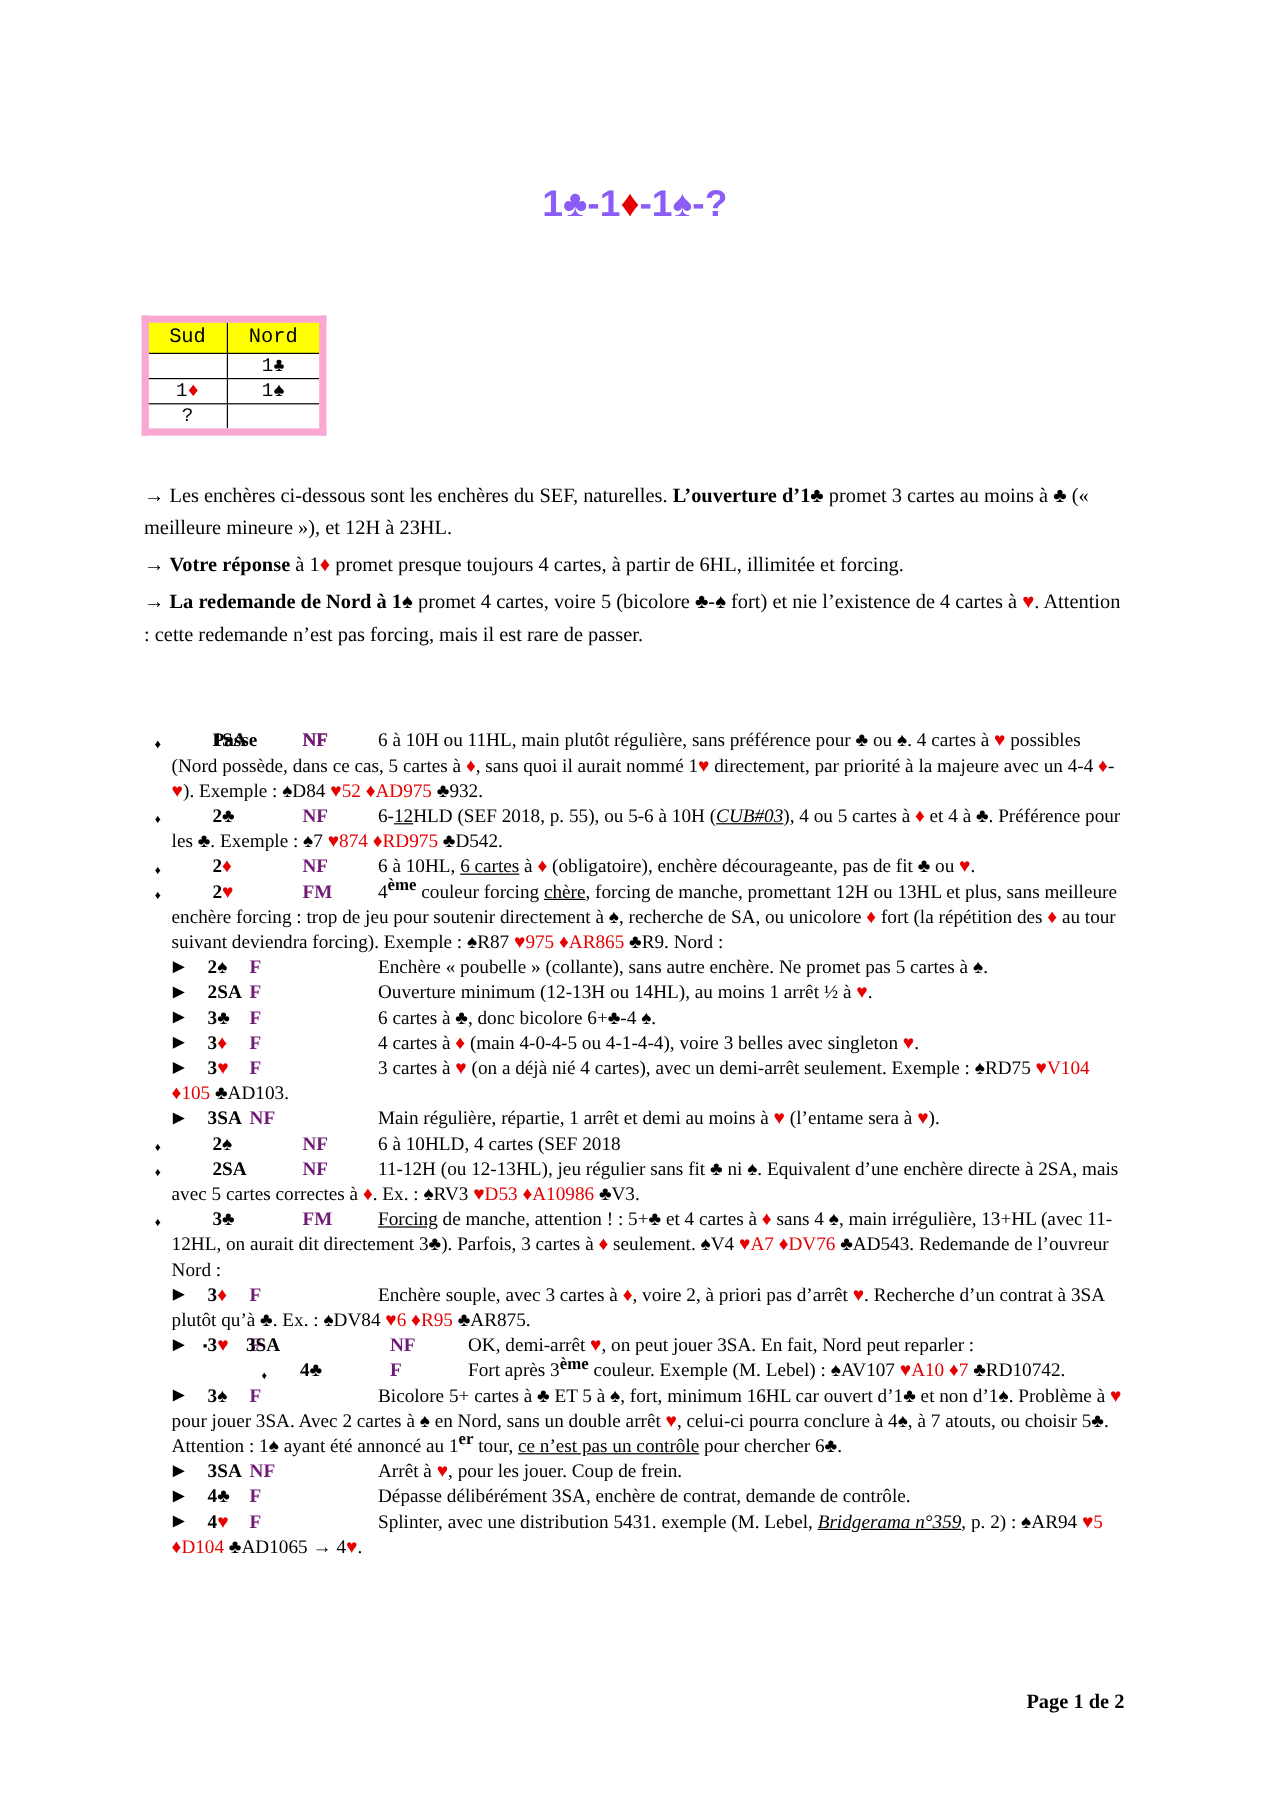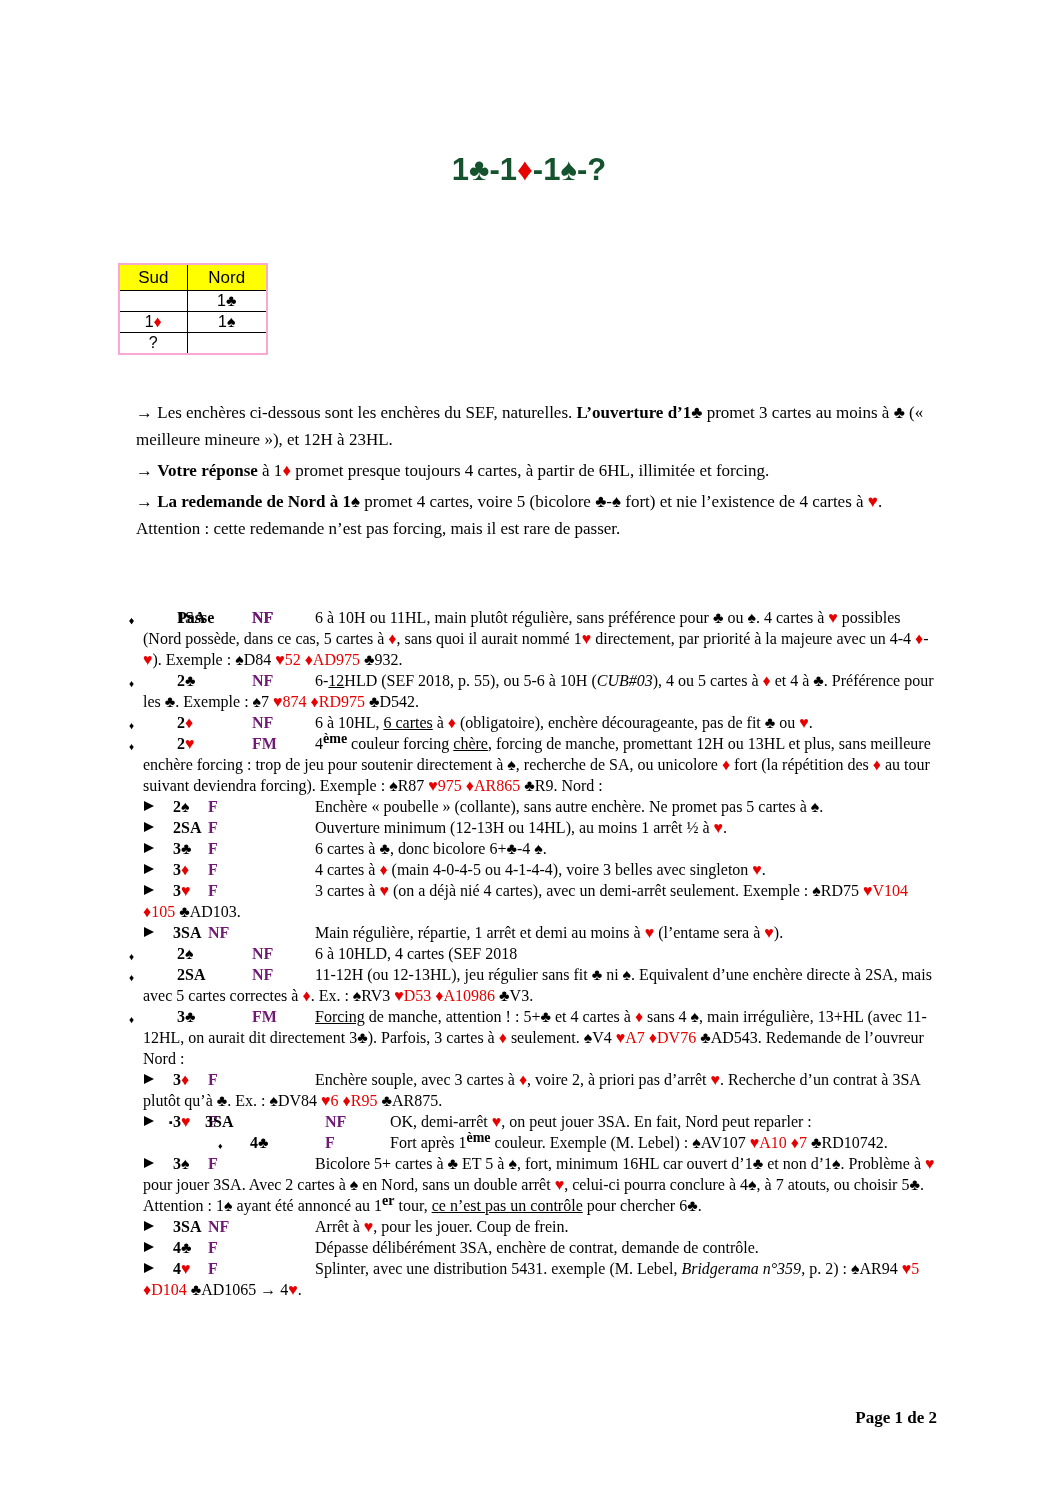--- a/index.html
+++ b/index.html
@@ -1,30 +1,30 @@
 <!DOCTYPE html>
 <html><head>
 <meta charset="utf-8">
 <style>
   html,body{margin:0;padding:0;background:#fff;}
   .page{position:relative;width:1058px;height:1497px;background:#fff;overflow:hidden;
         font-family:"Liberation Serif",serif;color:#000;}
   .title{position:absolute;top:152px;left:0;width:100%;text-align:center;
          font-family:"Liberation Sans",sans-serif;font-weight:bold;font-size:31px;letter-spacing:0px;}
-  .bl{color:#14532d;} .r{color:#e60000;} .b{font-weight:bold;}
-  .u{text-decoration:underline;} .i{font-style:italic;}
+  .bl{color:#8b5cf6;} .r{color:#e60000;} .b{font-weight:bold;}
+  .u{text-decoration:underline;} .i{font-style:italic;text-decoration:underline;}
   .s{vertical-align:super;font-size:14px;line-height:0;font-weight:bold;}
   .bid-table{position:absolute;left:118px;top:263px;border-collapse:collapse;
-             font-family:Liberation Sans, sans-serif;font-size:16px;border:2px solid #f9a8d4;padding-left:36px;}
+             font-family:Liberation Mono, monospace;font-size:16px;border:6px solid #f9a8d4;padding-left:36px;}
   .bid-table th,.bid-table td{border:1px solid #000;text-align:center;vertical-align:middle;padding:0 4px;}
   .bid-table th{background:#ffff00;height:25px;font-weight:normal;font-size:17px;}
   .bid-table td{height:20px;}
   .c-sud{width:68px;} .c-nord{width:80px;}
   .paras{position:absolute;left:120px;top:399px;width:818px;font-size:17px;line-height:27px;}
-  .paras p{margin:0 0 4px 16px;}
+  .paras p{margin:0 0 4px 0;}
   .list{position:absolute;left:120px;top:607px;width:820px;font-size:16px;line-height:21px;}
   .item{position:relative;}
   .item>.mk,.item>.term,.item>.tag{position:absolute;top:0;text-indent:0;}
   .term{font-weight:bold;}
   .tag{font-weight:bold;color:#701a75;}
   .lv1{margin-left:23px;text-indent:172px;}
   .lv1>.mk{left:-14px;} .lv1>.term{left:34px;} .lv1>.tag{left:109px;}
   .lv2{margin-left:23px;text-indent:172px;}
   .lv2>.mk{left:1px;} .lv2>.term{left:30px;} .lv2>.tag{left:65px;}
   .lv3{margin-left:48px;text-indent:222px;}
@@ -88,21 +88,21 @@
       <div class="item lv2"><span class="mk mk-arrow"></span><span class="term"><span>3♣</span></span><span class="tag">F</span><span><span>6 cartes à ♣, donc bicolore 6+♣-4 ♠.</span></span></div>
       <div class="item lv2"><span class="mk mk-arrow"></span><span class="term"><span>3</span><span class="r">♦</span></span><span class="tag">F</span><span><span>4 cartes à </span><span class="r">♦</span><span> (main 4-0-4-5 ou 4-1-4-4), voire 3 belles avec singleton </span><span class="r">♥</span><span>.</span></span></div>
       <div class="item lv2"><span class="mk mk-arrow"></span><span class="term"><span>3</span><span class="r">♥</span></span><span class="tag">F</span><span><span>3 cartes à </span><span class="r">♥</span><span> (on a déjà nié 4 cartes), avec un demi-arrêt seulement. Exemple : ♠RD75 </span><span class="r">♥V104 ♦105</span><span> ♣AD103.</span></span></div>
       <div class="item lv2"><span class="mk mk-arrow"></span><span class="term"><span>3SA</span></span><span class="tag">NF</span><span><span>Main régulière, répartie, 1 arrêt et demi au moins à </span><span class="r">♥</span><span> (l’entame sera à </span><span class="r">♥</span><span>).</span></span></div>
       <div class="item lv1"><span class="mk mk-diamond">♦</span><span class="term"><span>2♠</span></span><span class="tag">NF</span><span><span>6 à 10HLD, 4 cartes (SEF 2018</span></span></div>
       <div class="item lv1"><span class="mk mk-diamond">♦</span><span class="term"><span>2SA</span></span><span class="tag">NF</span><span><span>11-12H (ou 12-13HL), jeu régulier sans fit ♣ ni ♠. Equivalent d’une enchère directe à 2SA, mais avec 5 cartes correctes à </span><span class="r">♦</span><span>. Ex. : ♠RV3 </span><span class="r">♥D53 ♦A10986</span><span> ♣V3.</span></span></div>
       <div class="item lv1"><span class="mk mk-diamond">♦</span><span class="term"><span>3♣</span></span><span class="tag">FM</span><span><span class="u">Forcing</span><span> de manche, attention ! : 5+♣ et 4 cartes à </span><span class="r">♦</span><span> sans 4 ♠, main irrégulière, 13+HL (avec 11-12HL, on aurait dit directement 3♣). Parfois, 3 cartes à </span><span class="r">♦</span><span> seulement. ♠V4 </span><span class="r">♥A7 ♦DV76</span><span> ♣AD543. Redemande de l’ouvreur Nord :</span></span></div>
       <div class="item lv2"><span class="mk mk-arrow"></span><span class="term"><span>3</span><span class="r">♦</span></span><span class="tag">F</span><span><span>Enchère souple, avec 3 cartes à </span><span class="r">♦</span><span>, voire 2, à priori pas d’arrêt </span><span class="r">♥</span><span>. Recherche d’un contrat à 3SA plutôt qu’à ♣. Ex. : ♠DV84 </span><span class="r">♥6 ♦R95</span><span> ♣AR875.</span></span></div>
       <div class="item lv2"><span class="mk mk-arrow"></span><span class="term"><span>3</span><span class="r">♥</span></span><span class="tag">F</span></div>
       <div class="item lv3"><span class="mk mk-square">▪</span><span class="term"><span>3SA</span></span><span class="tag">NF</span><span><span>OK, demi-arrêt </span><span class="r">♥</span><span>, on peut jouer 3SA. En fait, Nord peut reparler :</span></span></div>
-      <div class="item lv4"><span class="mk mk-diamond-small">♦</span><span class="term"><span>4♣</span></span><span class="tag">F</span><span><span>Fort après 1</span><span class="s">ème</span><span> couleur. Exemple (M. Lebel) : ♠AV107 </span><span class="r">♥A10 ♦7</span><span> ♣RD10742.</span></span></div>
+      <div class="item lv4"><span class="mk mk-diamond-small">♦</span><span class="term"><span>4♣</span></span><span class="tag">F</span><span><span>Fort après 3</span><span class="s">ème</span><span> couleur. Exemple (M. Lebel) : ♠AV107 </span><span class="r">♥A10 ♦7</span><span> ♣RD10742.</span></span></div>
       <div class="item lv2"><span class="mk mk-arrow"></span><span class="term"><span>3♠</span></span><span class="tag">F</span><span><span>Bicolore 5+ cartes à ♣ ET 5 à ♠, fort, minimum 16HL car ouvert d’1♣ et non d’1♠. Problème à </span><span class="r">♥</span><span> pour jouer 3SA. Avec 2 cartes à ♠ en Nord, sans un double arrêt </span><span class="r">♥</span><span>, celui-ci pourra conclure à 4♠, à 7 atouts, ou choisir 5♣. Attention : 1♠ ayant été annoncé au 1</span><span class="s">er</span><span> tour, </span><span class="u">ce n’est pas un contrôle</span><span> pour chercher 6♣.</span></span></div>
       <div class="item lv2"><span class="mk mk-arrow"></span><span class="term"><span>3SA</span></span><span class="tag">NF</span><span><span>Arrêt à </span><span class="r">♥</span><span>, pour les jouer. Coup de frein.</span></span></div>
       <div class="item lv2"><span class="mk mk-arrow"></span><span class="term"><span>4♣</span></span><span class="tag">F</span><span><span>Dépasse délibérément 3SA, enchère de contrat, demande de contrôle.</span></span></div>
       <div class="item lv2"><span class="mk mk-arrow"></span><span class="term"><span>4</span><span class="r">♥</span></span><span class="tag">F</span><span><span>Splinter, avec une distribution 5431. exemple (M. Lebel, </span><span class="i">Bridgerama n°359</span><span>, p. 2) : ♠AR94 </span><span class="r">♥5 ♦D104</span><span> ♣AD1065 → 4</span><span class="r">♥</span><span>.</span></span></div>
     </div>
 
   <div class="footer">Page 1 de 2</div>
 </div>
 
 </body></html>

